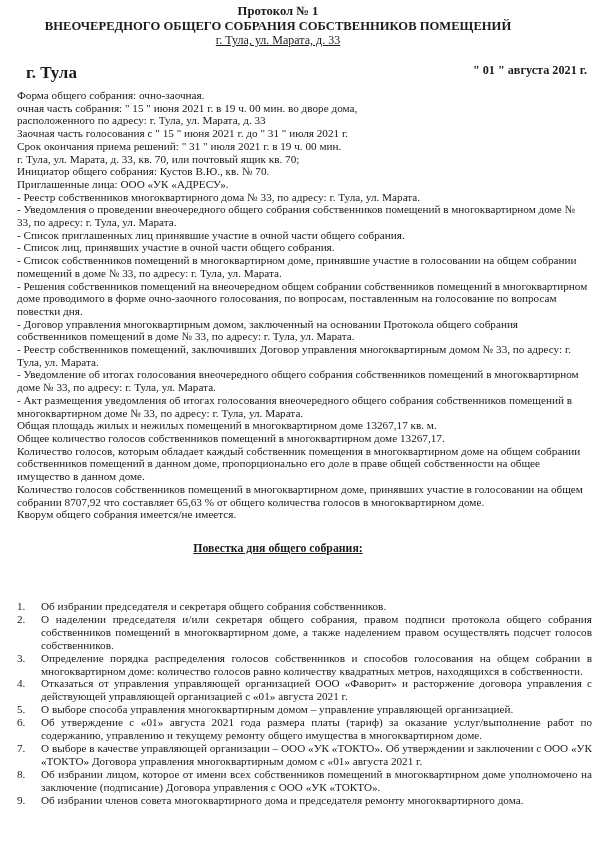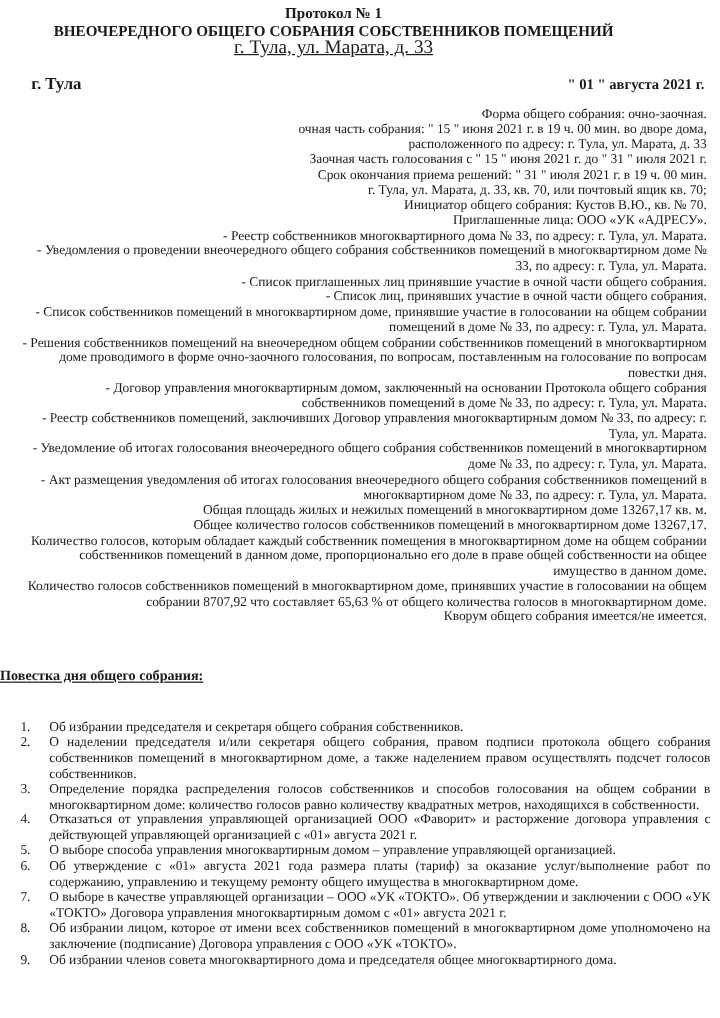--- a/index.html
+++ b/index.html
@@ -5,27 +5,27 @@
   html, body { margin: 0; padding: 0; background: #ffffff; }
   body {
     width: 600px; height: 848px; overflow: hidden;
     font-family: "Liberation Serif", "DejaVu Serif", serif;
     color: #1a1a1a;
     position: relative;
   }
   .page { position: absolute; left: 0; top: 0; width: 600px; height: 848px; }
   .title-block { position: absolute; left: 0; top: 4px; width: 556px; text-align: center; }
   .t-line { font-weight: bold; font-size: 12.6px; line-height: 14.5px; white-space: nowrap; }
-  .t-addr { font-size: 16px; line-height: 14px; text-decoration: underline; }
-  .city { position: absolute; left: 26px; top: 63px; font-weight: bold; font-size: 14px; }
+  .t-addr { font-size: 12px; line-height: 14px; text-decoration: underline; }
+  .city { position: absolute; left: 26px; top: 63px; font-weight: bold; font-size: 17px; }
   .date { position: absolute; right: 13px; top: 63px; font-weight: bold; font-size: 12.2px; }
-  .body-text { position: absolute; left: 17px; top: 89px; width: 572px; font-size: 11.2px; line-height: 12.7px; text-align: right; }
+  .body-text { position: absolute; left: 17px; top: 89px; width: 572px; font-size: 11.2px; line-height: 12.7px; }
   .body-text p { margin: 0; }
   .bold { font-weight: bold; }
-  .agenda-title { position: absolute; left: 0; width: 556px; top: 556px; text-align: left; font-weight: bold; font-size: 11.8px; text-decoration: underline; }
+  .agenda-title { position: absolute; left: 0; width: 556px; top: 541px; text-align: center; font-weight: bold; font-size: 11.8px; text-decoration: underline; }
   .agenda { position: absolute; left: 17px; top: 600px; width: 575px; font-size: 11.2px; line-height: 12.9px; }
   .agenda-item { display: flex; margin: 0; }
   .agenda-num { width: 24px; flex: none; }
   .agenda-text { flex: 1; text-align: justify; }
 </style>
 </head>
 <body>
 
 <div class="page">
 
@@ -96,17 +96,17 @@
     <div class="agenda-item">
       <span class="agenda-num">7.</span>
       <span class="agenda-text">О выборе в качестве управляющей организации – ООО «УК «ТОКТО». Об утверждении и заключении с ООО «УК «ТОКТО» Договора управления многоквартирным домом с «01» августа 2021 г.</span>
     </div>
     <div class="agenda-item">
       <span class="agenda-num">8.</span>
       <span class="agenda-text">Об избрании лицом, которое от имени всех собственников помещений в многоквартирном доме уполномочено на заключение (подписание) Договора управления с ООО «УК «ТОКТО».</span>
     </div>
     <div class="agenda-item">
       <span class="agenda-num">9.</span>
-      <span class="agenda-text">Об избрании членов совета многоквартирного дома и председателя общее многоквартирного дома.</span>
+      <span class="agenda-text">Об избрании членов совета многоквартирного дома и председателя ремонту многоквартирного дома.</span>
     </div>
   </div>
 
 </div>
 
 </body></html>

